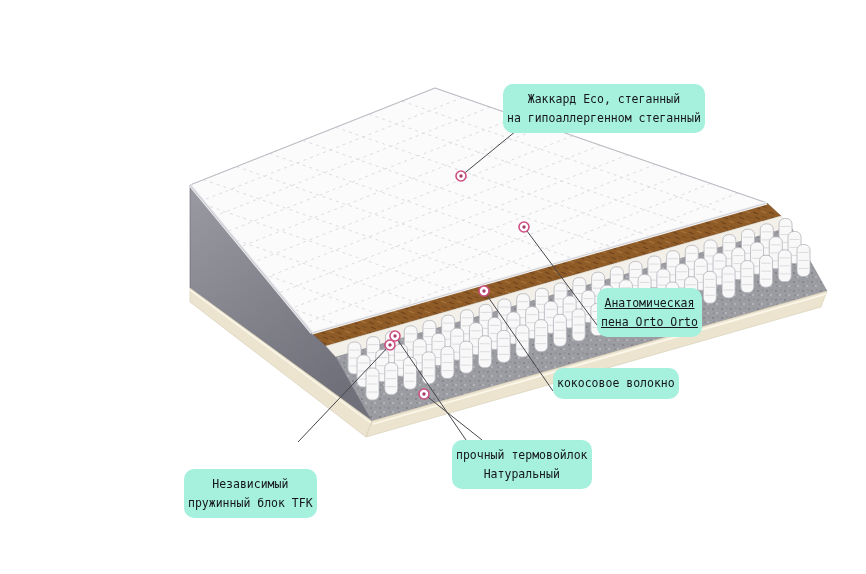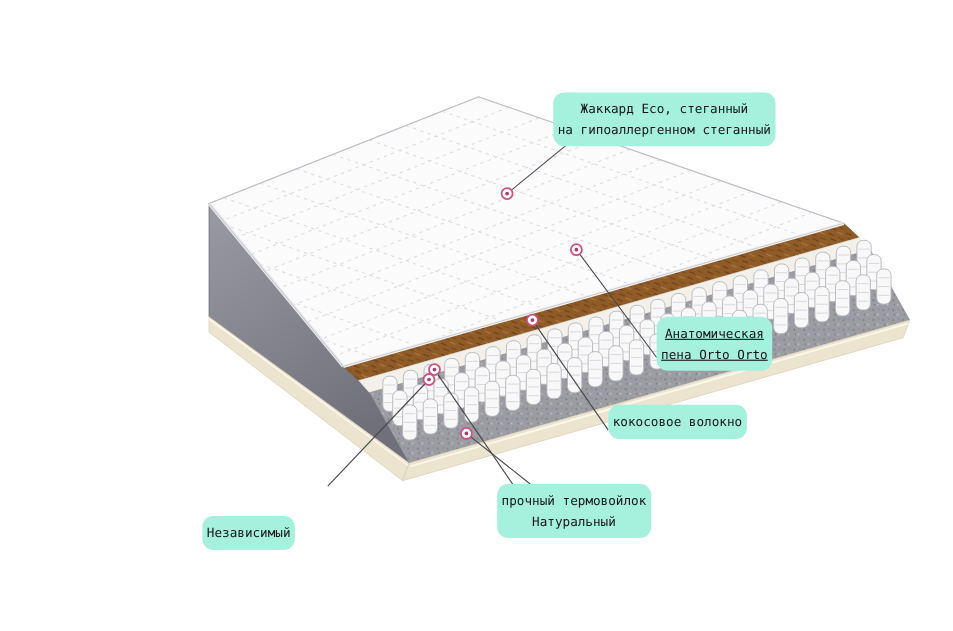--- a/index.html
+++ b/index.html
@@ -428,15 +428,16 @@
   </div>
   <div class="callout co-coco">
     <span>кокосовое волокно</span>
   </div>
   <div class="callout co-thermo">
     <span>прочный термовойлок</span>
     <span>Натуральный</span>
   </div>
   <div class="callout co-tfk">
     <span>Независимый</span>
+    <span>пружинный блок TFK</span>
   </div>
 
 </div>
 
 </body></html>

